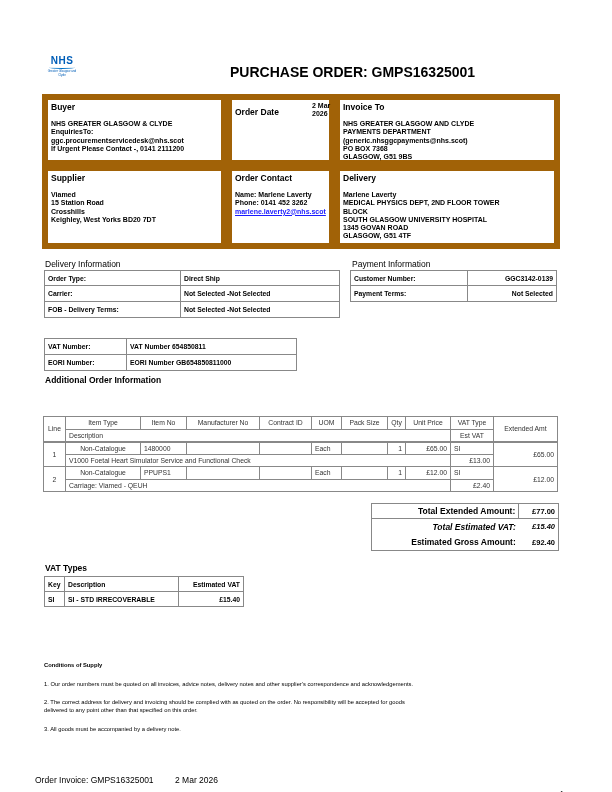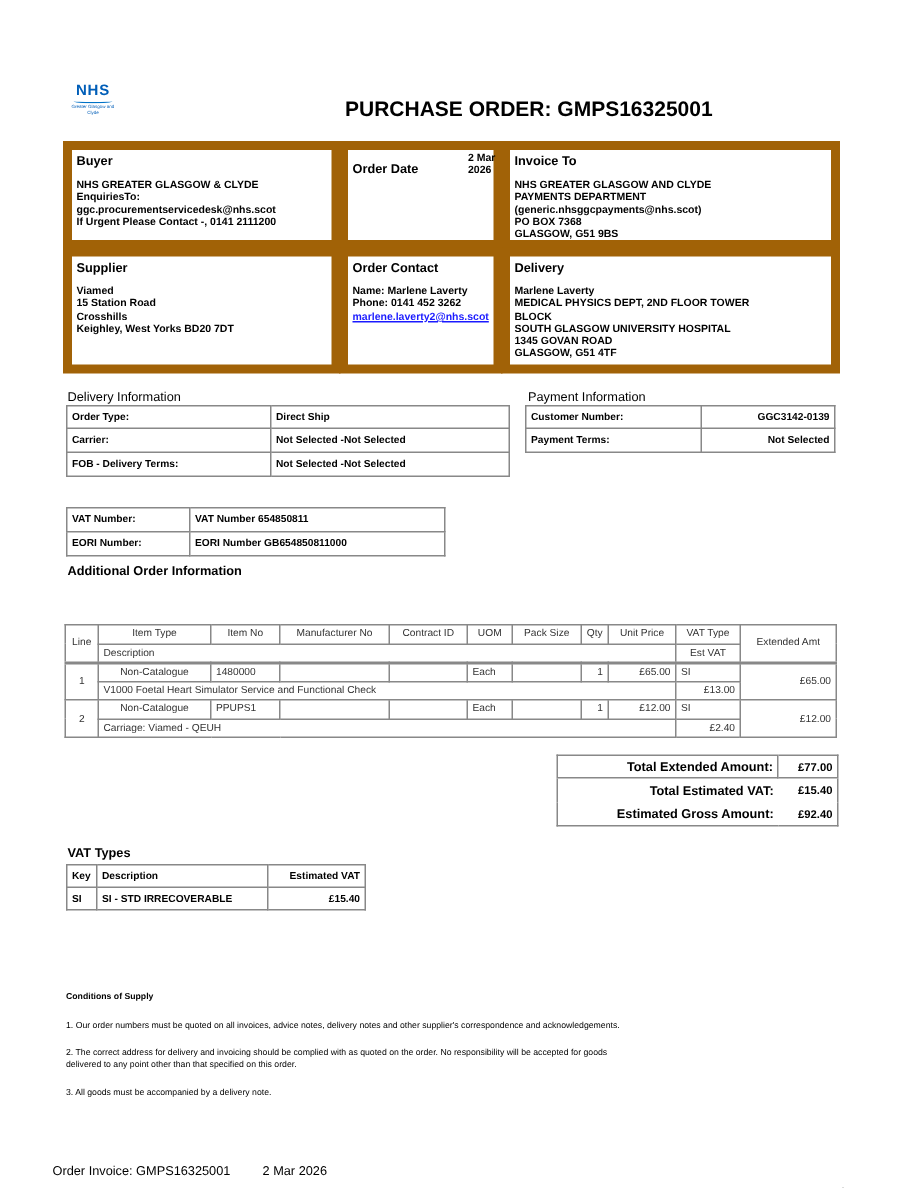--- a/index.html
+++ b/index.html
@@ -192,21 +192,21 @@
   </tr>
 </tbody>
   </table>
 
 <table class="abs" style="left:371px;top:503px;width:188px;border:1px solid #888;">
   <tbody>
       <tr style="height:15px;">
     <td class="b r" style="font-size:8.5px;border:none;border-right:1px solid #888;border-bottom:1px solid #888;margin-top:36px;">Total Extended Amount:</td>
     <td class="b r" style="font-size:7.5px;border:none;border-bottom:1px solid #888;">£77.00</td>
   </tr>
-  <tr style="height:16px;">
+  <tr style="height:16px;font-style:italic;">
     <td class="b r" style="font-size:8.5px;border:none;">Total Estimated VAT:</td>
     <td class="b r" style="font-size:7.5px;border:none;">£15.40</td>
   </tr>
   <tr style="height:16px;">
     <td class="b r" style="font-size:8.5px;border:none;">Estimated Gross Amount:</td>
     <td class="b r" style="font-size:7.5px;border:none;margin-top:32px;">£92.40</td>
   </tr>
 </tbody>
   </table>
 

